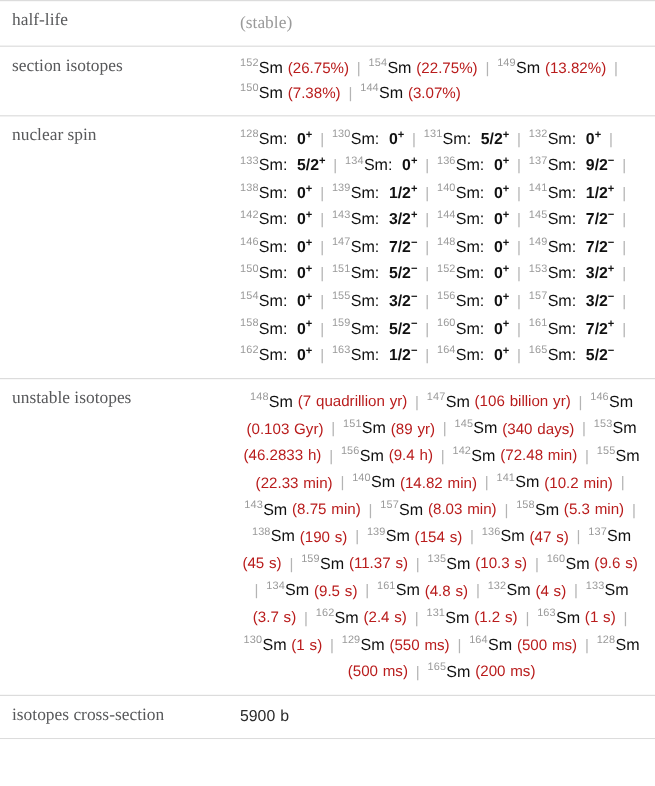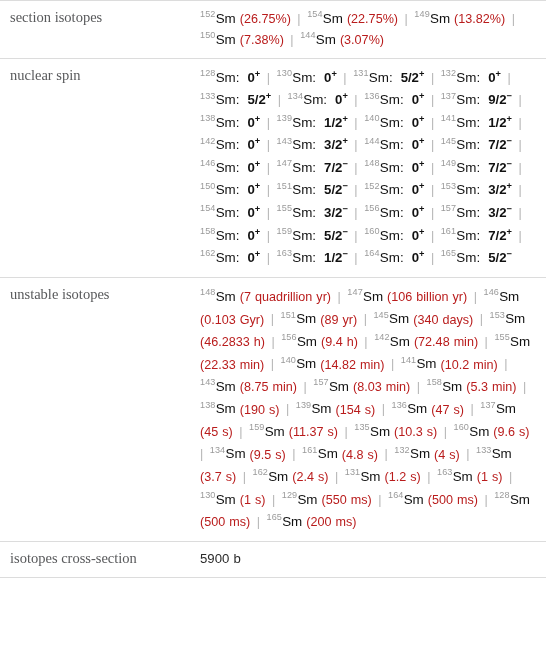--- a/index.html
+++ b/index.html
@@ -94,28 +94,34 @@
     color: #b4b4b4;
     font-size: 12.6px;
     padding: 0 2.5px;
   }
   .nb { white-space: nowrap; }
   .unit-sup {
     font-size: 9.1px;
     vertical-align: 0.55em;
   }
   td.value.spin-cell { line-height: 1.56; }
-  td.value.unstable-cell { line-height: 1.56; }
+  td.value.unstable-cell { line-height: 1.56; text-align: center; }
 </style>
 </head>
 <body>
 
 <table class="props">
   <tbody>
 
+    <tr>
+      <td class="label">half-life</td>
+      <td class="value">
+        <span class="muted-serif">(stable)</span>
+      </td>
+    </tr>
 
     <tr>
       <td class="label">section isotopes</td>
       <td class="value">
         <span class="iso-list" id="stable-list"><span><span class="nb"><span class="sup">152</span><span class="el">Sm</span></span><span class="paren"> (26.75%)</span></span><span class="sep"> | </span><span><span class="nb"><span class="sup">154</span><span class="el">Sm</span></span><span class="paren"> (22.75%)</span></span><span class="sep"> | </span><span><span class="nb"><span class="sup">149</span><span class="el">Sm</span></span><span class="paren"> (13.82%)</span></span><span class="sep"> | </span><span><span class="nb"><span class="sup">150</span><span class="el">Sm</span></span><span class="paren"> (7.38%)</span></span><span class="sep"> | </span><span><span class="nb"><span class="sup">144</span><span class="el">Sm</span></span><span class="paren"> (3.07%)</span></span></span>
       </td>
     </tr>
 
     <tr>
       <td class="label">nuclear spin</td>

